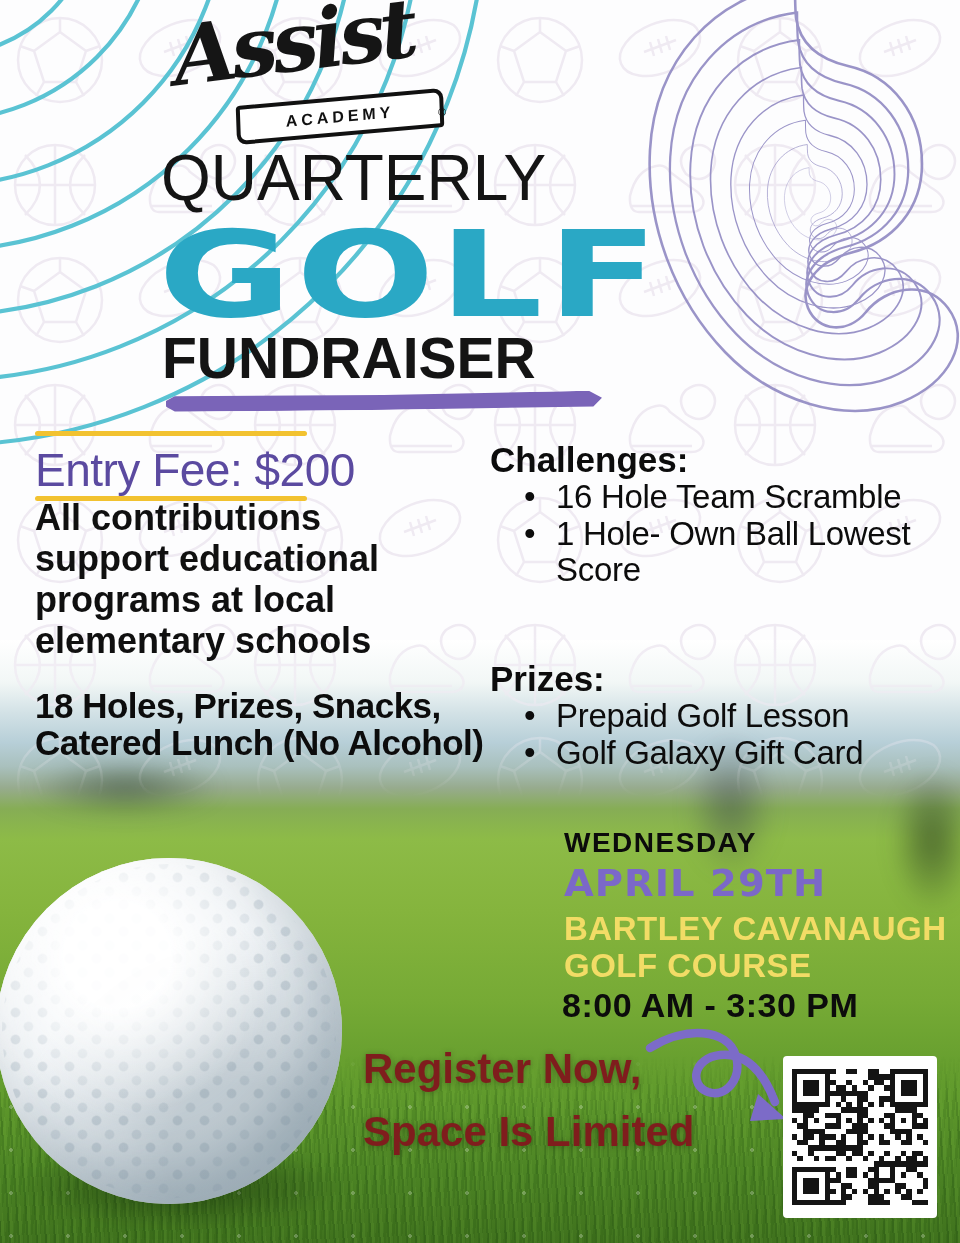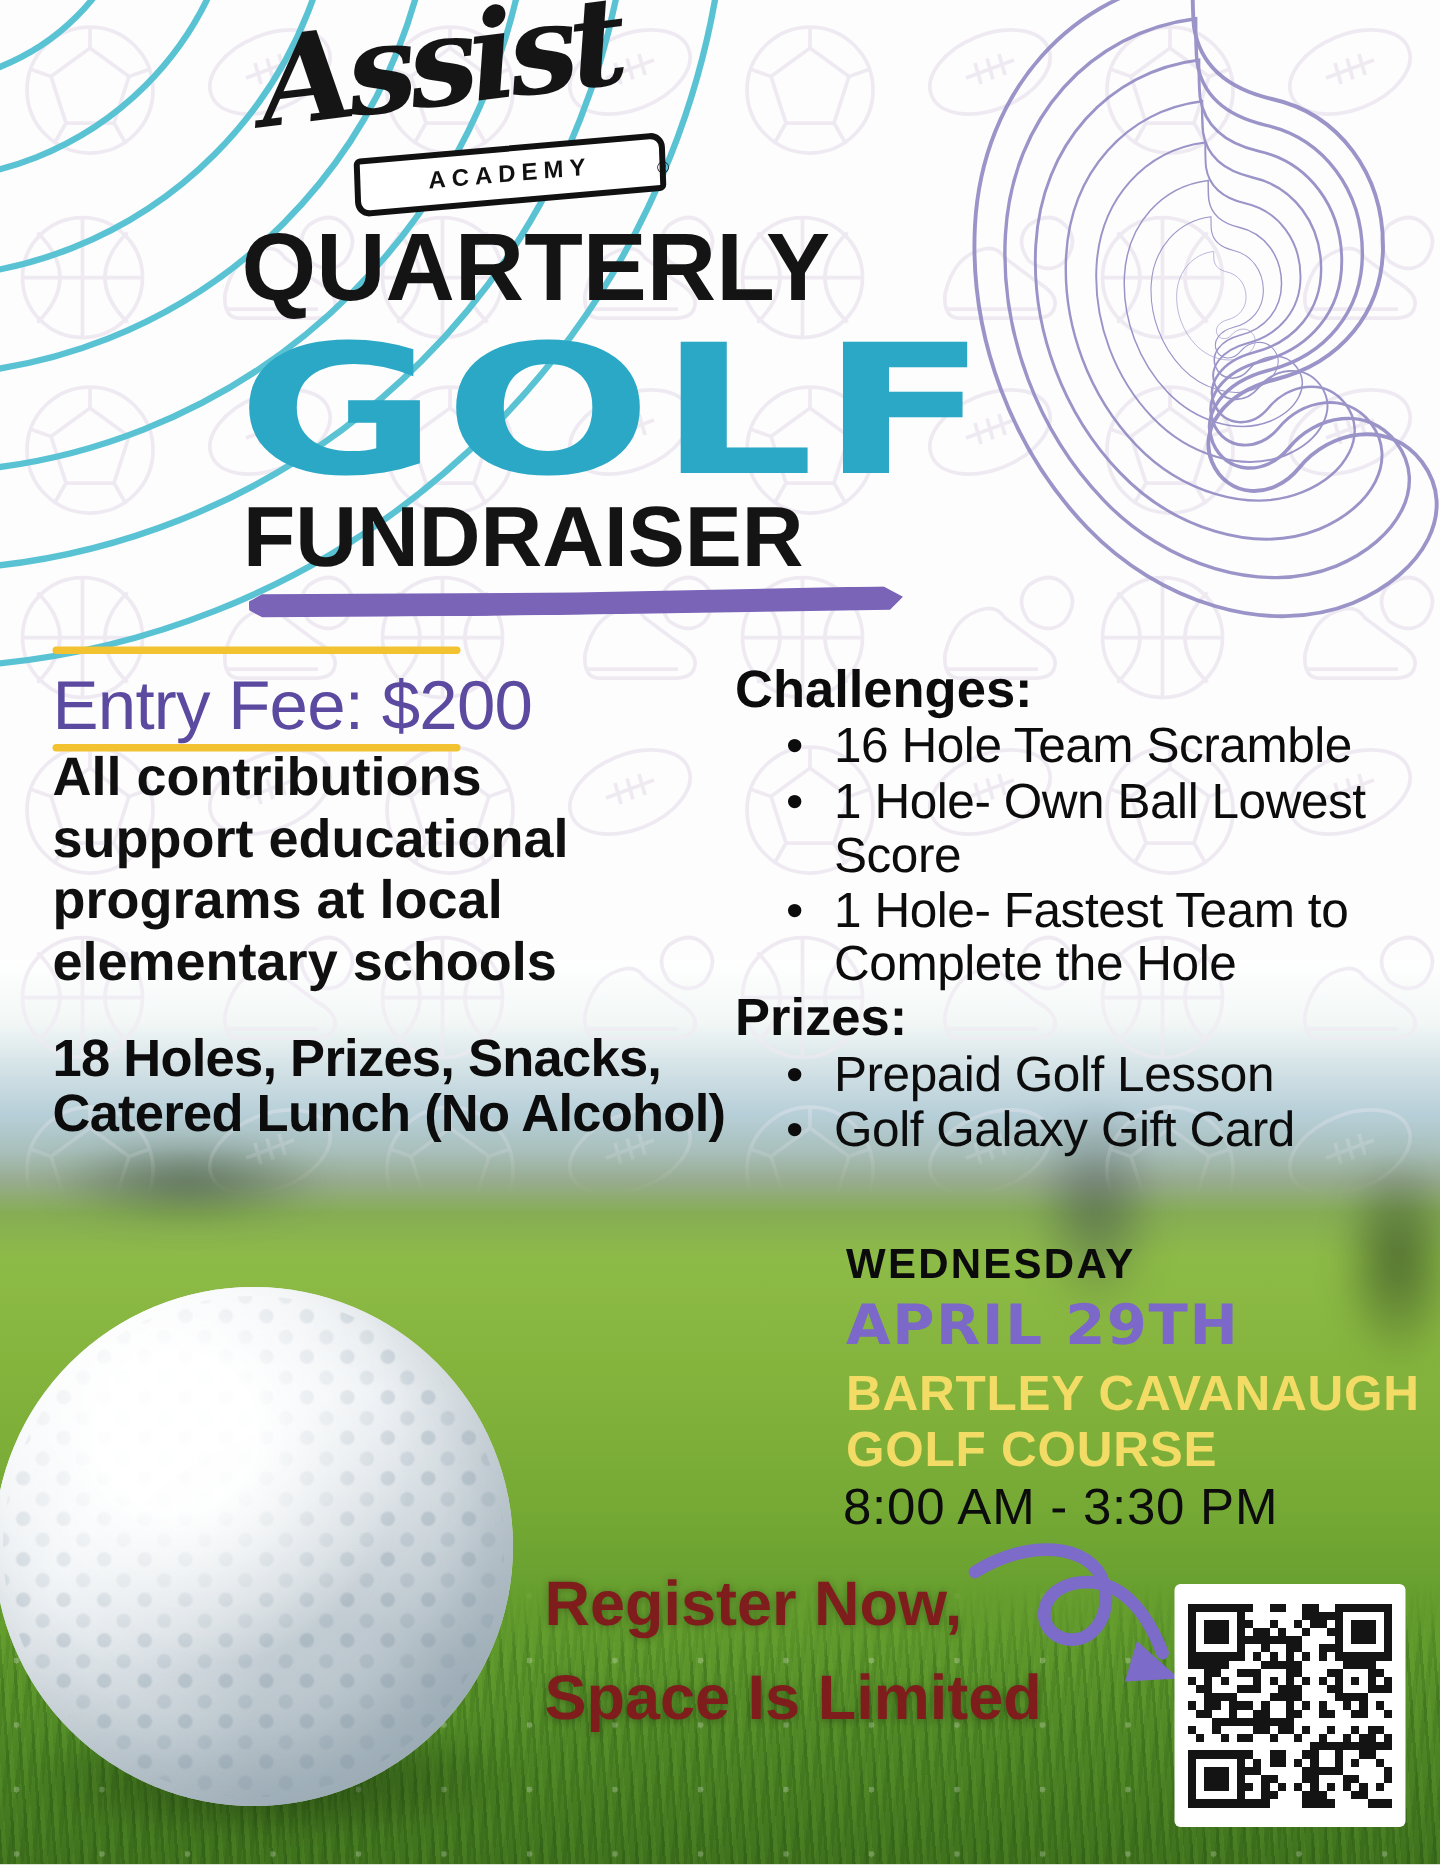--- a/index.html
+++ b/index.html
@@ -53,21 +53,21 @@
   .logo-script{left:168px;top:16px;font-family:"DejaVu Serif","Liberation Serif",serif;
     font-style:italic;font-weight:700;font-size:82px;letter-spacing:-5px;color:#151515;
     transform:rotate(-7deg);transform-origin:left top;line-height:1;}
   .logo-banner{left:236px;top:97px;width:200px;height:31px;background:#ffffff;border:4px solid #111;
     border-radius:4px 10px 4px 10px;transform:rotate(-5deg) skewX(-3deg);display:flex;
     align-items:center;justify-content:center;}
   .logo-banner span{font-weight:700;font-size:16px;letter-spacing:4px;color:#111;}
   .logo-reg{left:438px;top:106px;font-size:11px;color:#111;}
 
   
-  .t-quarterly{left:161px;top:146px;font-size:64px;font-weight:700;letter-spacing:0;
+  .t-quarterly{left:161px;top:146px;font-size:64px;font-weight:400;letter-spacing:0;
     font-family:"Liberation Sans",sans-serif;line-height:1;}
   .t-golf{left:158px;top:218px;font-size:120px;font-weight:700;color:#2aa8c5;line-height:.95;
     font-family:"DejaVu Sans",sans-serif;letter-spacing:3px;transform:scaleX(1.36);transform-origin:left top;}
   .t-fundraiser{left:162px;top:330px;font-size:57px;font-weight:700;line-height:1;}
   .brush{left:166px;top:393px;width:436px;height:17px;background:#7a64b8;border-radius:6px;
     transform:rotate(-.6deg);clip-path:polygon(0 34%,2% 6%,50% 12%,97% 0,100% 42%,98% 92%,40% 100%,2% 96%,0 68%);}
 
   
   .rule{background:#f2c230;height:5px;width:272px;border-radius:3px;}
   .rule.r1{left:35px;top:431px;} .rule.r2{left:35px;top:496px;}
@@ -84,21 +84,21 @@
   .challenges-list{left:522px;top:479px;width:424px;}
   .prizes-list{left:522px;top:698px;width:430px;}
   .prizes-list li{margin-bottom:4px;}
 
   
   .ev-day{left:564px;top:827px;font-size:28px;font-weight:700;letter-spacing:1.5px;color:#0b0b0b;}
   .ev-date{left:564px;top:862px;font-size:37px;font-weight:700;letter-spacing:1px;color:#7b68c8;
     font-family:"DejaVu Sans",sans-serif;transform:scaleX(1.04);transform-origin:left top;}
   .ev-venue{left:564px;top:911px;width:384px;font-size:33px;font-weight:700;line-height:1.12;
     color:#f2dc66;letter-spacing:.5px;}
-  .ev-time{left:562px;top:986px;font-size:34px;font-weight:400;letter-spacing:.5px;color:#0c0c0c;}
+  .ev-time{left:562px;top:986px;font-size:34px;font-weight:700;letter-spacing:.5px;color:#0c0c0c;}
 
   
   .cta{color:#7f1d1d;font-weight:700;font-size:42px;text-shadow:0 1px 6px rgba(0,0,0,.28);}
   .cta1{left:363px;top:1045px;} .cta2{left:363px;top:1108px;}
   .arrow-svg{left:632px;top:1024px;}
   .qr-box{left:783px;top:1056px;width:154px;height:162px;background:#ffffff;border-radius:4px;
     padding:9px;box-sizing:border-box;}
   .qr-box svg{width:100%;height:100%;}
 </style>
 </head>
@@ -174,21 +174,20 @@
   <div class="abs rule r1"></div>
   <div class="abs entry-fee">Entry Fee: $200</div>
   <div class="abs rule r2"></div>
   <div class="abs support">All contributions support educational programs at local elementary schools</div>
   <div class="abs includes">18 Holes, Prizes, Snacks, Catered Lunch (No Alcohol)</div>
 
   <div class="abs list-head challenges-head">Challenges:</div>
   <ul class="abs fl challenges-list">
     <li>16 Hole Team Scramble</li>
     <li>1 Hole- Own Ball Lowest Score</li>
-    <li>1 Hole- Fastest Team to Complete the Hole</li>
   </ul>
 
   <div class="abs list-head prizes-head">Prizes:</div>
   <ul class="abs fl prizes-list">
     <li>Prepaid Golf Lesson</li>
     <li>Golf Galaxy Gift Card</li>
   </ul>
 
   <div class="abs ev-day">WEDNESDAY</div>
   <div class="abs ev-date">APRIL 29TH</div>

